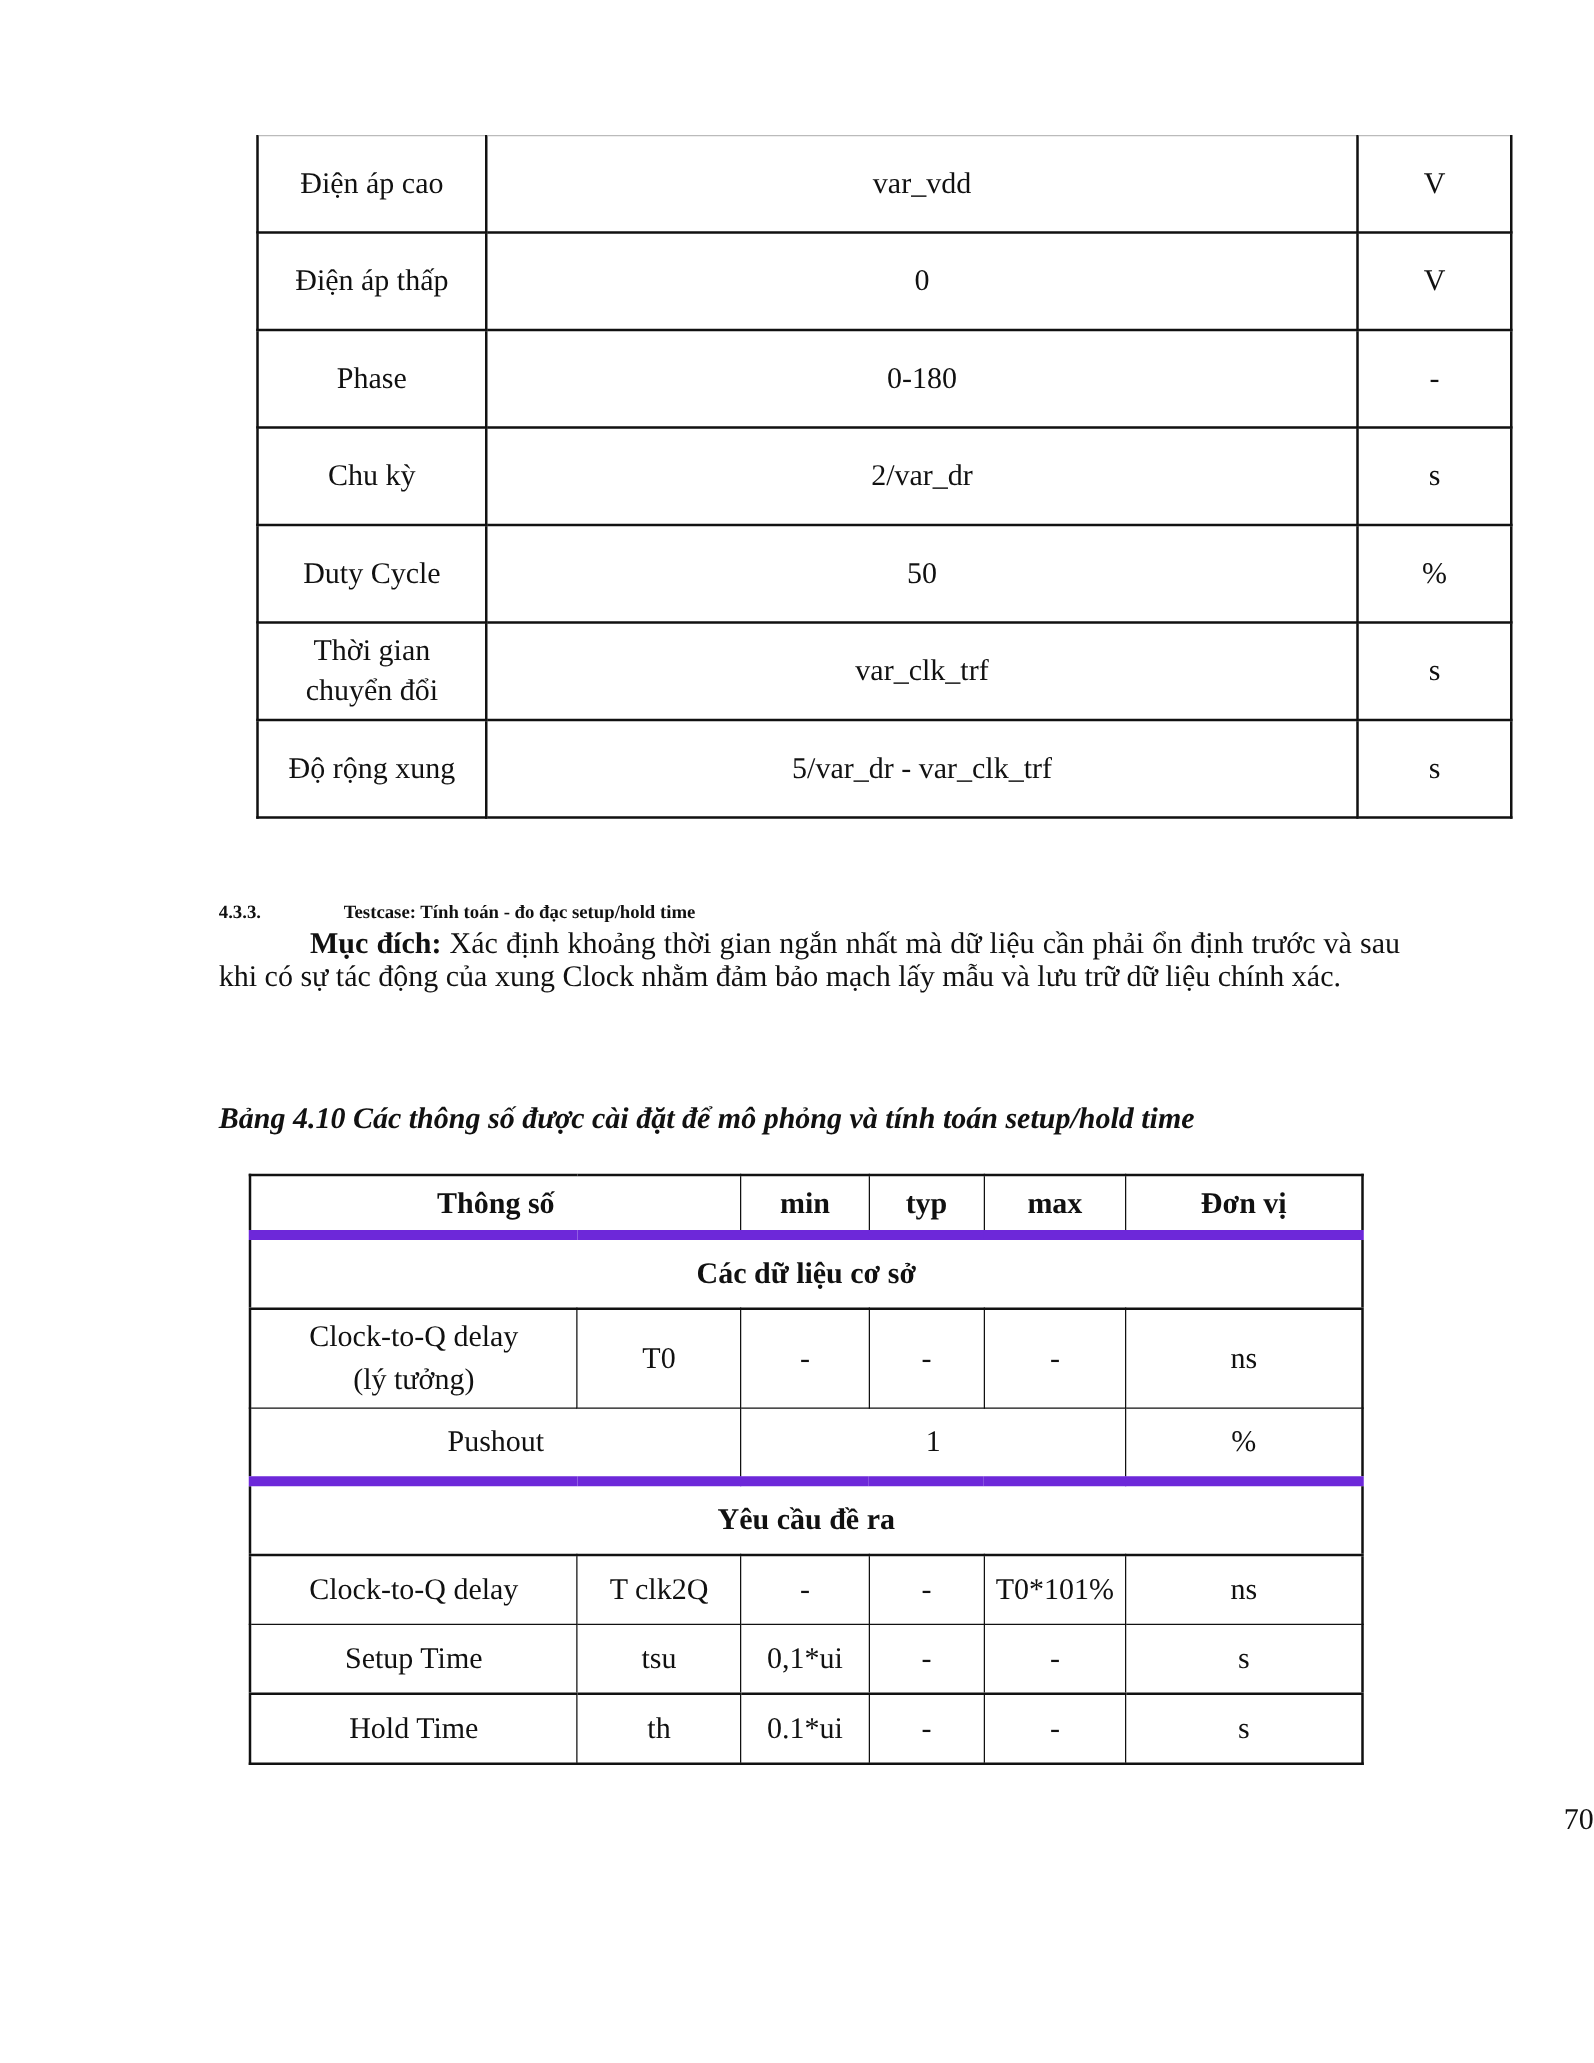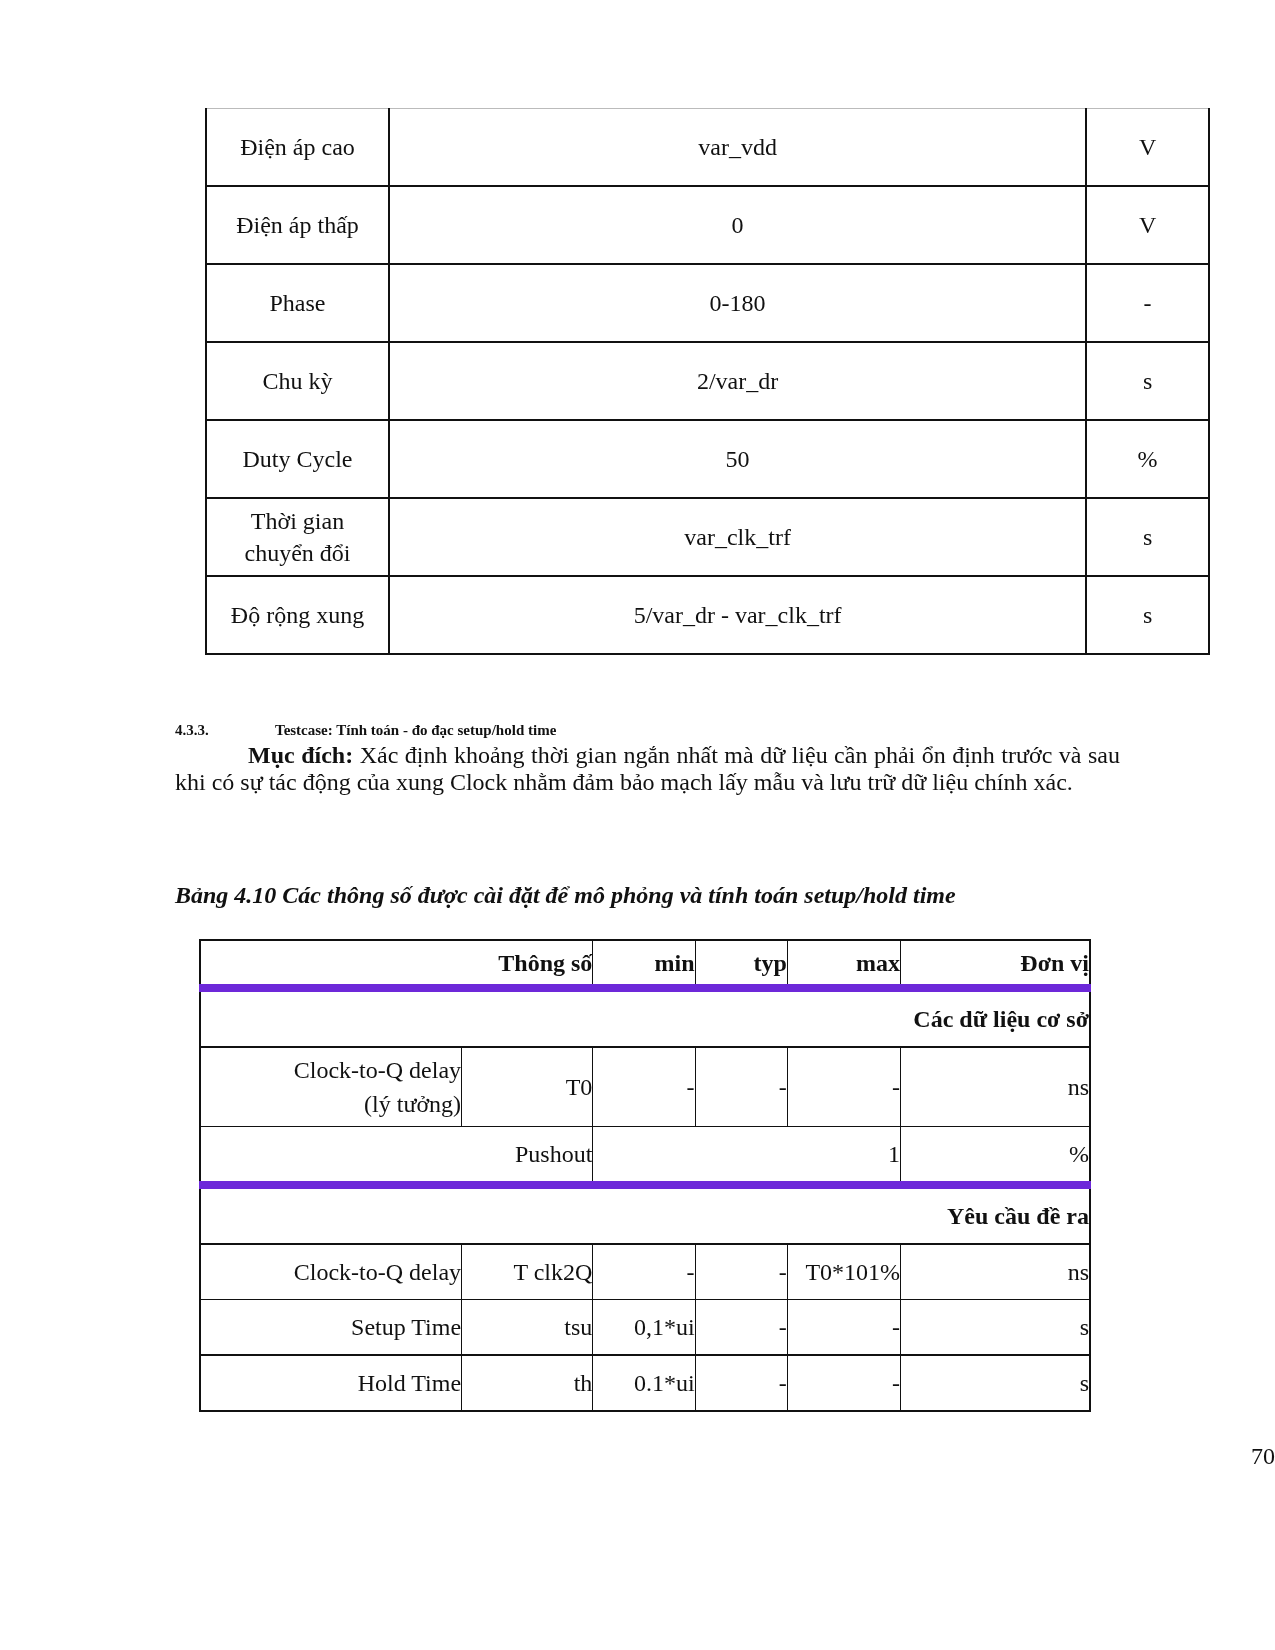--- a/index.html
+++ b/index.html
@@ -11,21 +11,21 @@
   .t1 .c1 { width:156px; }
   .t1 .c2 { width:600px; }
   .t1 .c3 { width:104px; }
   .t1 tr.top td { border-top:1px solid #bbb; }
   .heading { position:absolute; left:175px; top:702px; font-size:15px; font-weight:bold;margin-top:20px; }
   .heading .num { display:inline-block; width:100px; }
   .para { position:absolute; left:175px; top:742px; width:945px; font-size:24px; line-height:27px; text-align:justify; }
   .para p { margin:0; text-indent:73px; }
   .caption { position:absolute; left:175px; top:882px; width:945px; text-align:left; font-size:24px; font-style:italic; font-weight:bold; }
   .t2 { position:absolute; left:199px; top:939px; width:892px; }
-  .t2 td { border:1px solid #111; font-size:24px; text-align:right; vertical-align:middle; padding:0; line-height:34px; }
+  .t2 td { border:1px solid #111; font-size:24px; text-align:center; vertical-align:middle; padding:0; line-height:34px; }
   .t2 { border:2px solid #111; }
   .t2 tr.hdr td { font-weight:bold; height:43px; border-bottom:2px solid #111; }
   .t2 tr.sec td { font-weight:bold; height:54px; border-top:8px solid #6d28d9; border-bottom:2px solid #111; }
   .t2 tr.r1 td { height:78px; }
   .t2 tr.r2 td { height:54px; }
   .t2 tr.r3 td { height:54px; }
   .t2 tr.r5 td { border-top:2px solid #111;border-radius:18px; }
   .pageno { position:absolute; left:0; width:1275px; top:1443px; text-align:right; font-size:24px; }
 </style>
 </head>

